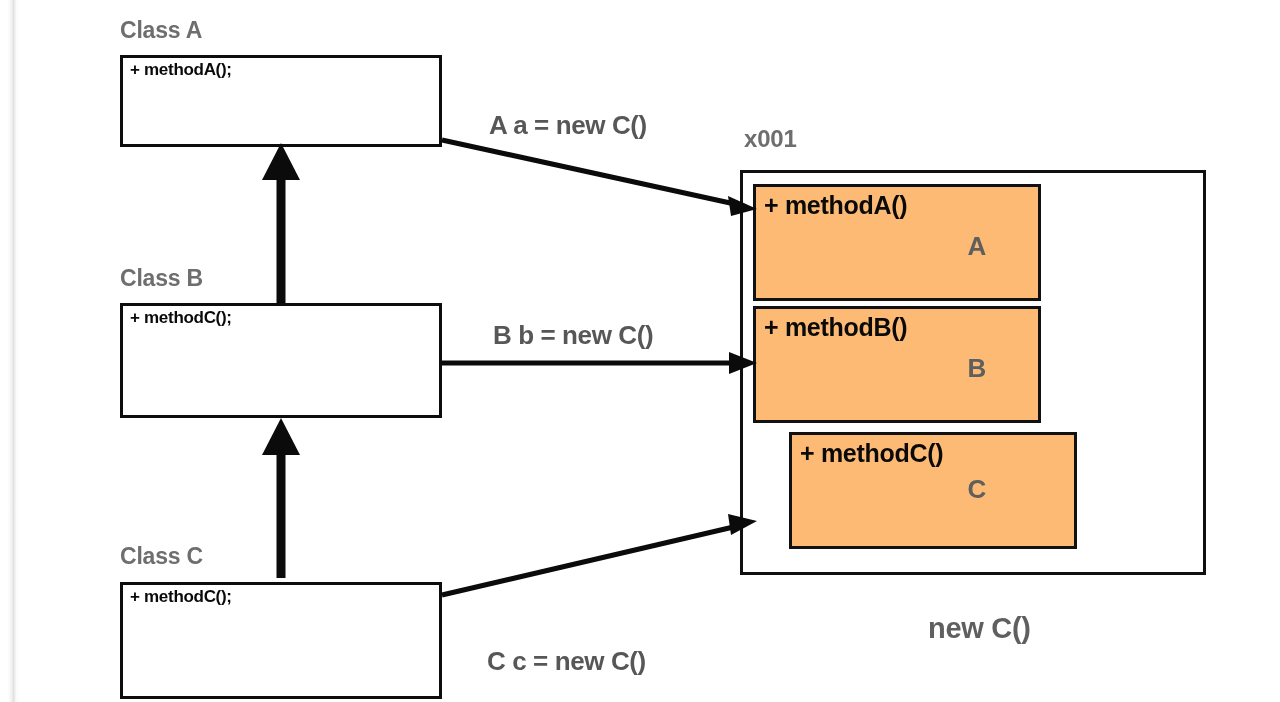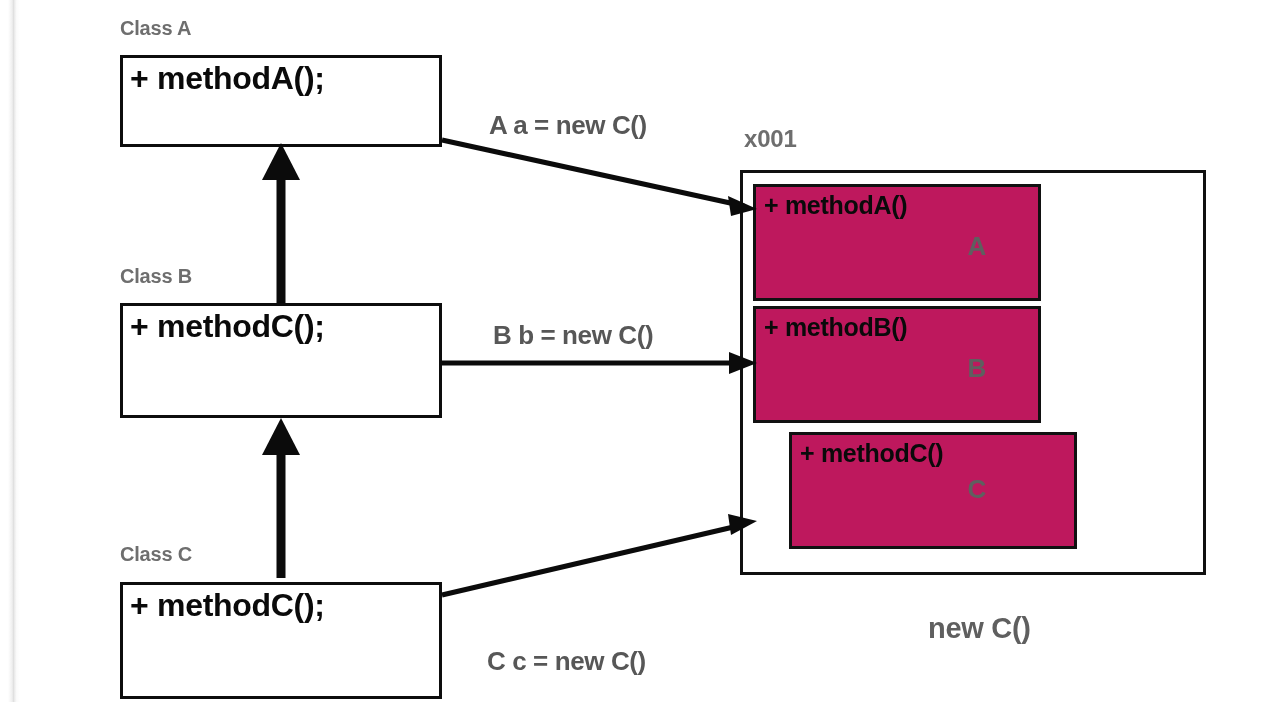--- a/index.html
+++ b/index.html
@@ -48,47 +48,47 @@
   .class-box {
     position: absolute;
     box-sizing: border-box;
     border: 3px solid #0d0d0d;
     background: #ffffff;
   }
   .class-box .member {
     position: absolute;
     left: 7px;
     top: 2px;
-    font-size: 32px;
+    font-size: 17px;
     font-weight: bold;
     color: #0a0a0a;
     letter-spacing: -0.3px;
     white-space: nowrap;
   }
   .class-caption {
     position: absolute;
-    font-size: 20px;
+    font-size: 23px;
     font-weight: bold;
     color: #6e6e6e;
     white-space: nowrap;
     letter-spacing: -0.2px;
   }
 
   
   .object-outer {
     position: absolute;
     box-sizing: border-box;
     border: 3px solid #101010;
     background: #ffffff;
   }
   .object-slot {
     position: absolute;
     box-sizing: border-box;
     border: 3px solid #111111;
-    background: #be185d;
+    background: #fdba74;
   }
   .object-slot .member {
     position: absolute;
     left: 8px;
     top: 4px;
     font-size: 25px;
     font-weight: bold;
     color: #0a0a0a;
     letter-spacing: -0.3px;
     white-space: nowrap;

